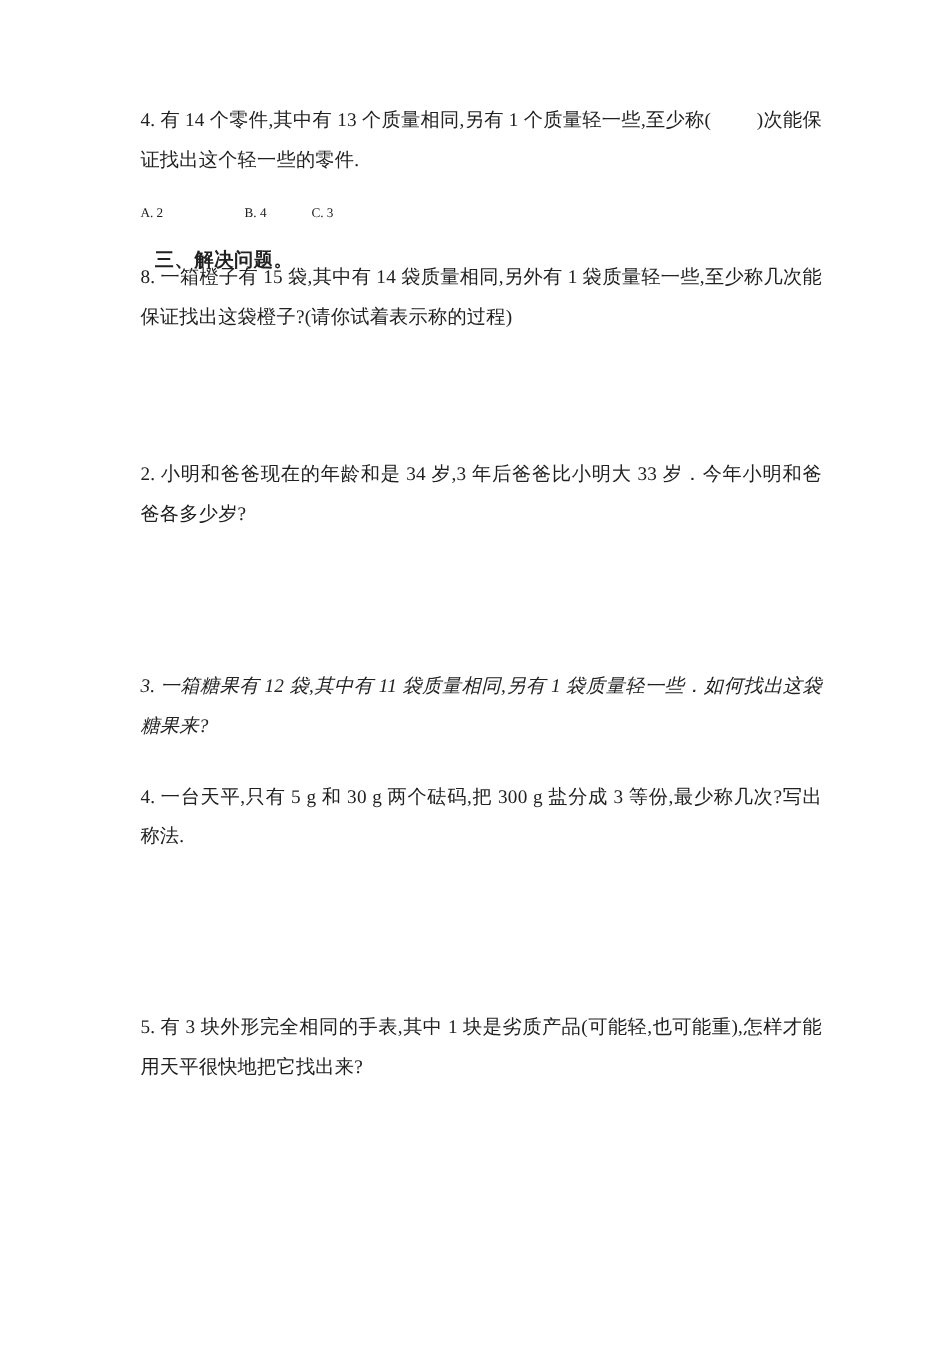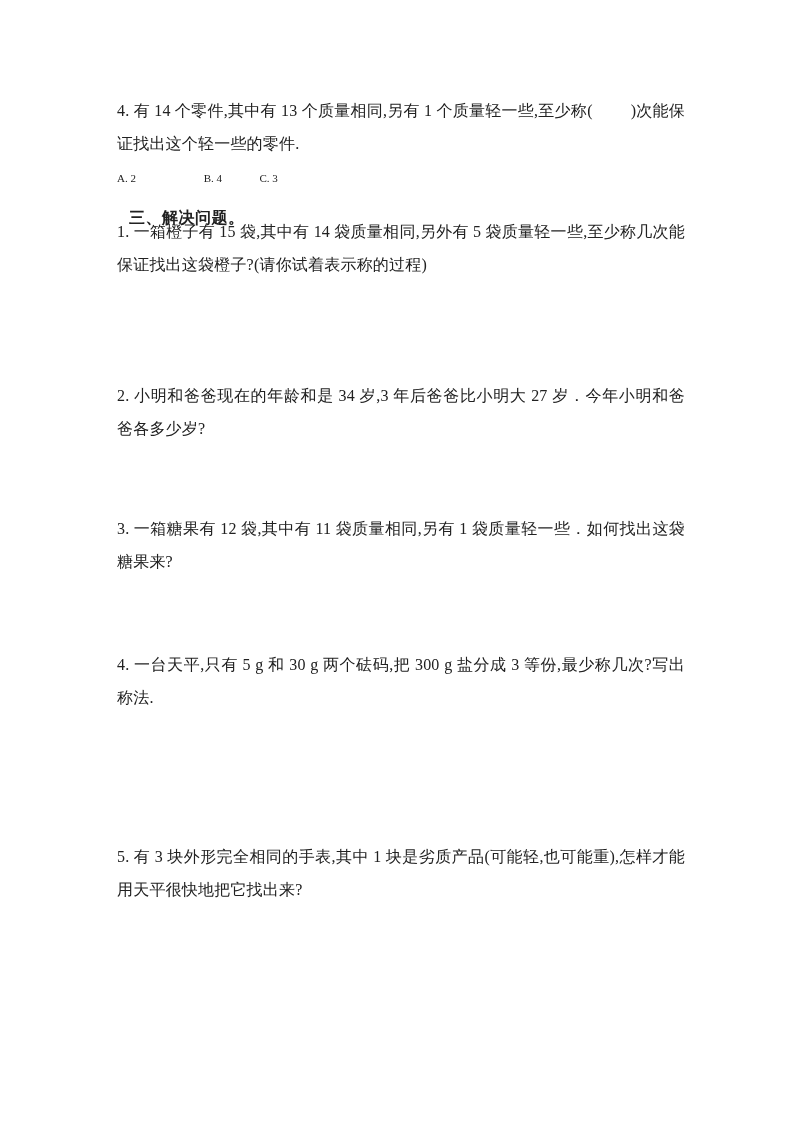--- a/index.html
+++ b/index.html
@@ -50,35 +50,35 @@
     font-size: 16px;
     line-height: 33px;
     letter-spacing: 0.5px;
   }
 </style>
 </head>
 <body>
 
 <div class="page">
 
-  <p class="para block" style="top: 94px;">
+  <p class="para block" style="top: 84px;">
     <span>4. 有 14 个零件,其中有 13 个质量相同,另有 1 个质量轻一些,至少称(</span><span class="blank"></span><span>)次能保证找出这个轻一些的零件.</span>
   </p>
 
   <div class="options block" style="top: 162px;">
     <span class="opt opt-a">A. 2</span>
     <span class="opt opt-b">B. 4</span>
     <span class="opt opt-c">C. 3</span>
   </div>
 
   <h3 class="heading block" style="top: 189px;">三、解决问题。</h3>
 
-  <p class="para block" style="top: 215px;">1. 一箱橙子有 15 袋,其中有 14 袋质量相同,另外有 5 袋质量轻一些,至少称几次能保证找出这袋橙子?(请你试着表示称的过程)</p>
+  <p class="para block" style="top: 215px;">8. 一箱橙子有 15 袋,其中有 14 袋质量相同,另外有 1 袋质量轻一些,至少称几次能保证找出这袋橙子?(请你试着表示称的过程)</p>
 
-  <p class="para block" style="top: 379px;">2. 小明和爸爸现在的年龄和是 34 岁,3 年后爸爸比小明大 27 岁．今年小明和爸爸各多少岁?</p>
+  <p class="para block" style="top: 379px;">2. 小明和爸爸现在的年龄和是 34 岁,3 年后爸爸比小明大 33 岁．今年小明和爸爸各多少岁?</p>
 
-  <p class="para block" style="top: 512px;">3. 一箱糖果有 12 袋,其中有 11 袋质量相同,另有 1 袋质量轻一些．如何找出这袋糖果来?</p>
+  <p class="para block" style="top: 556px; font-style: italic;">3. 一箱糖果有 12 袋,其中有 11 袋质量相同,另有 1 袋质量轻一些．如何找出这袋糖果来?</p>
 
   <p class="para block" style="top: 648px;">4. 一台天平,只有 5 g 和 30 g 两个砝码,把 300 g 盐分成 3 等份,最少称几次?写出称法.</p>
 
   <p class="para block" style="top: 840px;">5. 有 3 块外形完全相同的手表,其中 1 块是劣质产品(可能轻,也可能重),怎样才能用天平很快地把它找出来?</p>
 
 </div>
 
 </body></html>

